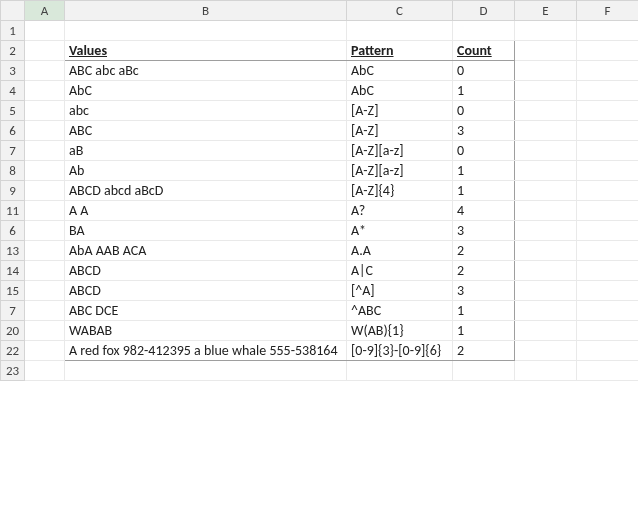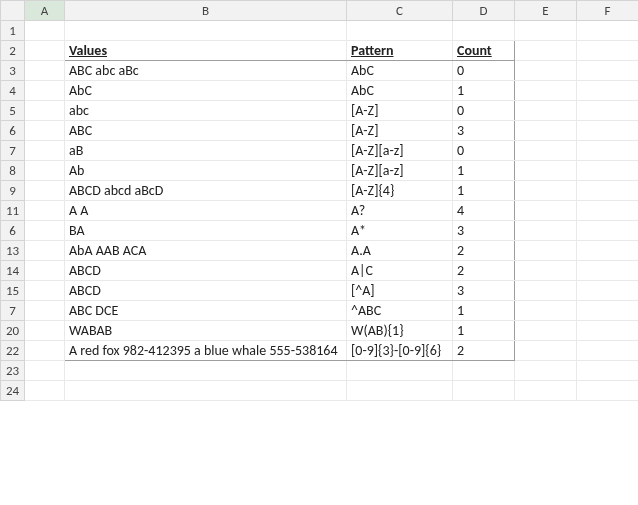--- a/index.html
+++ b/index.html
@@ -264,24 +264,15 @@
         </tr>
         <tr>
           <td class="rowhdr">23</td>
           <td class="cell"></td>
           <td class="cell"></td>
           <td class="cell"></td>
           <td class="cell"></td>
           <td class="cell"></td>
           <td class="cell"></td>
         </tr>
-        <tr>
-          <td class="rowhdr">24</td>
-          <td class="cell"></td>
-          <td class="cell"></td>
-          <td class="cell"></td>
-          <td class="cell"></td>
-          <td class="cell"></td>
-          <td class="cell"></td>
-        </tr>
       </tbody>
 </table>
 </div>
 
 </body></html>

